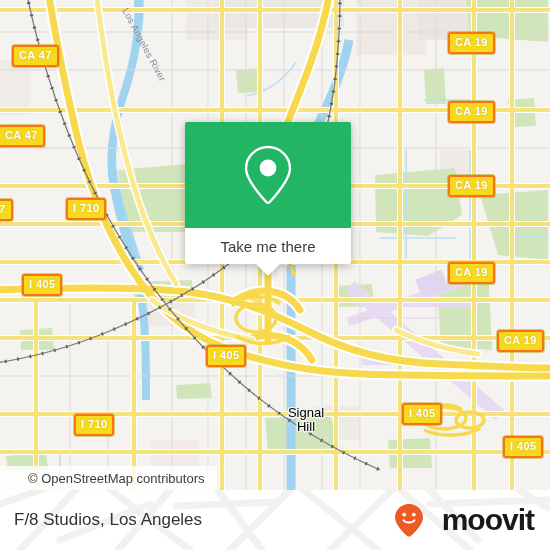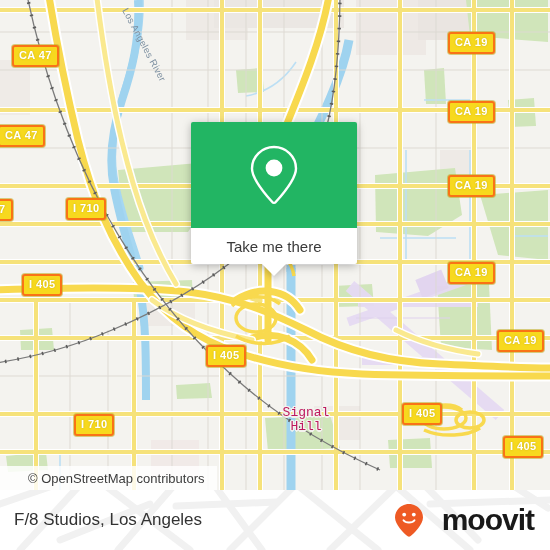--- a/index.html
+++ b/index.html
@@ -29,47 +29,46 @@
     padding:1px 5px 2px 5px;
     box-sizing:content-box;
     white-space:nowrap;
     text-shadow:0 0 2px rgba(120,100,0,.35);
     box-shadow:0 0 0 1px rgba(190,170,30,.55);
   }
 
   
   .place-label{
     position:absolute;
-    color:#be185d;
+    color:#000000;
     font-size:13px;
     line-height:14px;
     text-align:center;
     text-shadow:
       -1.5px 0 #f3f2ee, 1.5px 0 #f3f2ee, 0 -1.5px #f3f2ee, 0 1.5px #f3f2ee,
       -1px -1px #f3f2ee, 1px -1px #f3f2ee, -1px 1px #f3f2ee, 1px 1px #f3f2ee;
     white-space:pre-line;
     pointer-events:none;
-    font-family:Liberation Mono, monospace;
   }
 
   
   .river-label{
     position:absolute;
     color:#7c8fa0;
     font-size:9.5px;
     letter-spacing:.3px;
     white-space:nowrap;
     transform-origin:left top;
     pointer-events:none;
   }
 
   
   .callout{
     position:absolute;
-    left:191px;top:122px;
+    left:185px;top:122px;
     width:166px;
     filter:drop-shadow(0 2px 4px rgba(0,0,0,.28));
   }
   .callout-top{
     background:#22b563;
     height:106px;
     border-radius:2px 2px 0 0;
     display:flex;align-items:center;justify-content:center;
   }
   .callout-bottom{

